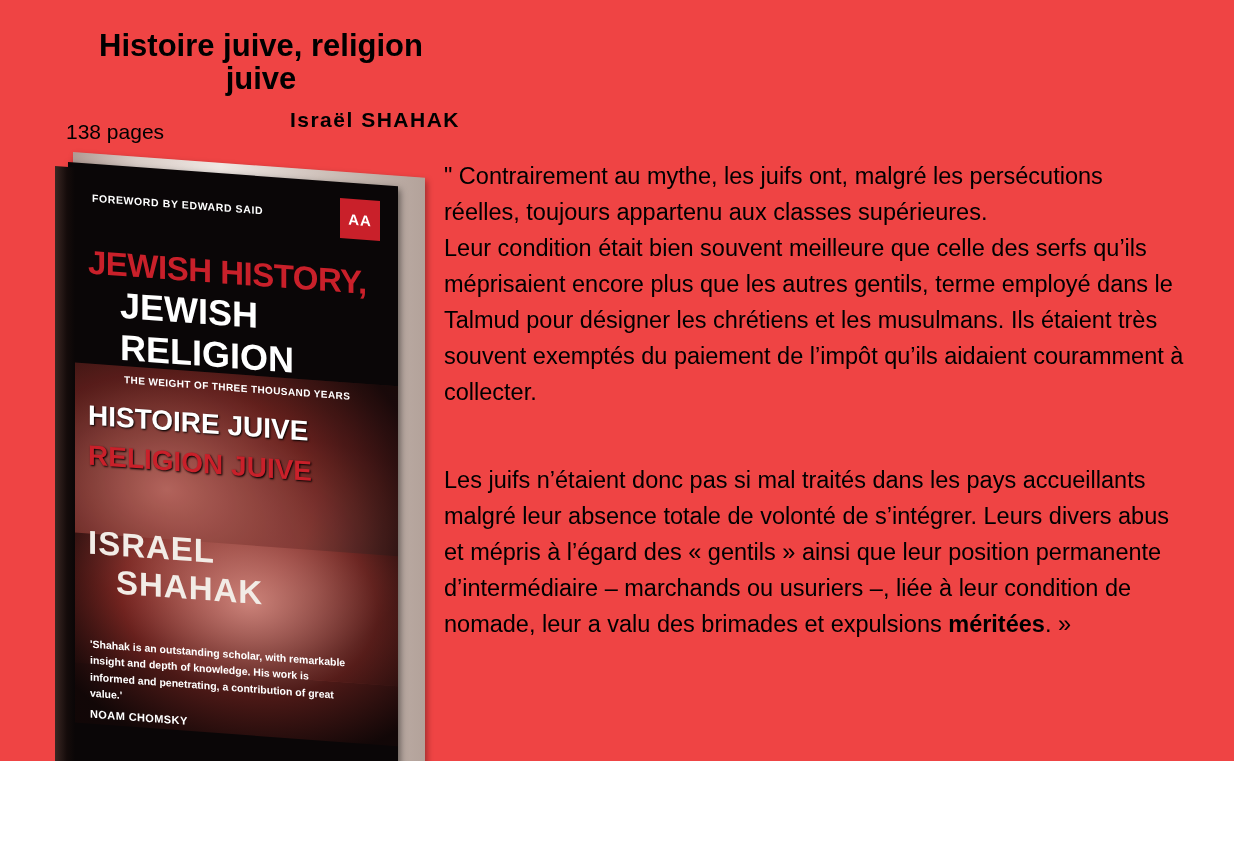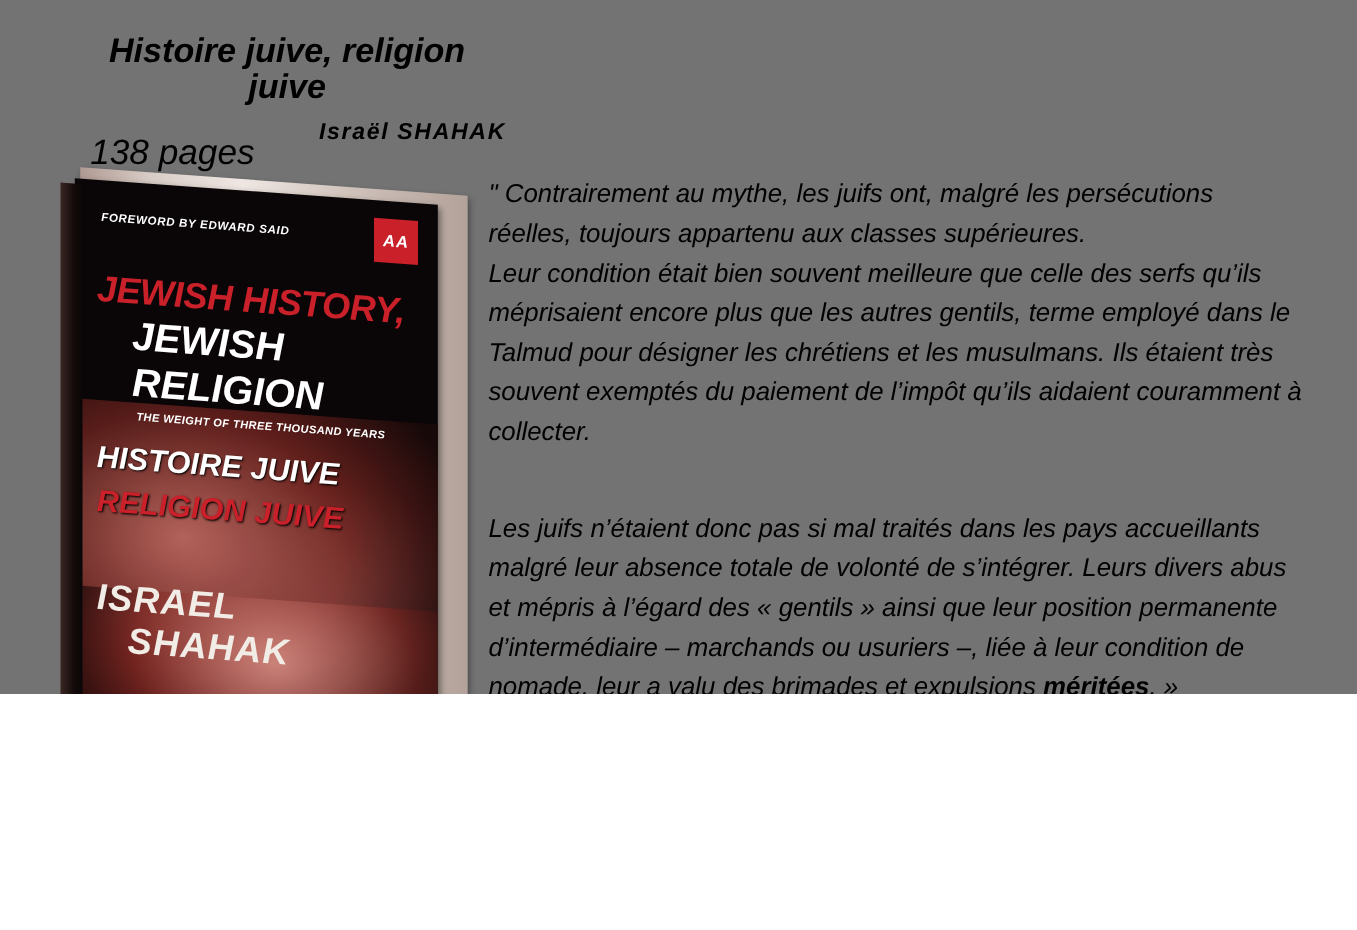--- a/index.html
+++ b/index.html
@@ -7,24 +7,23 @@
     padding: 0;
     background: #ffffff;
   }
   body {
     font-family: "Liberation Sans", sans-serif;
     color: #000000;
   }
   #slide {
     position: relative;
     width: 1234px;
-    height: 631px;
+    height: 761px;
     overflow: hidden;
-    background: #737373;
-    font-style: italic;
+    background: #ef4444;
   }
 
   
   .book-title {
     position: absolute;
     left: 66px;
     top: 30px;
     width: 390px;
     text-align: center;
     font-size: 31px;
@@ -40,23 +39,23 @@
     width: 390px;
     text-align: right;
     font-size: 21px;
     font-weight: bold;
     letter-spacing: 1.5px;
     color: #000;
     margin-top: 36px;
   }
   .pages-label {
     position: absolute;
-    left: 82px;
+    left: 66px;
     top: 120px;
-    font-size: 32px;
+    font-size: 21px;
     color: #000;
   }
 
   
   .book-wrap {
     position: absolute;
     left: 55px;
     top: 152px;
     width: 375px;
     height: 645px;

